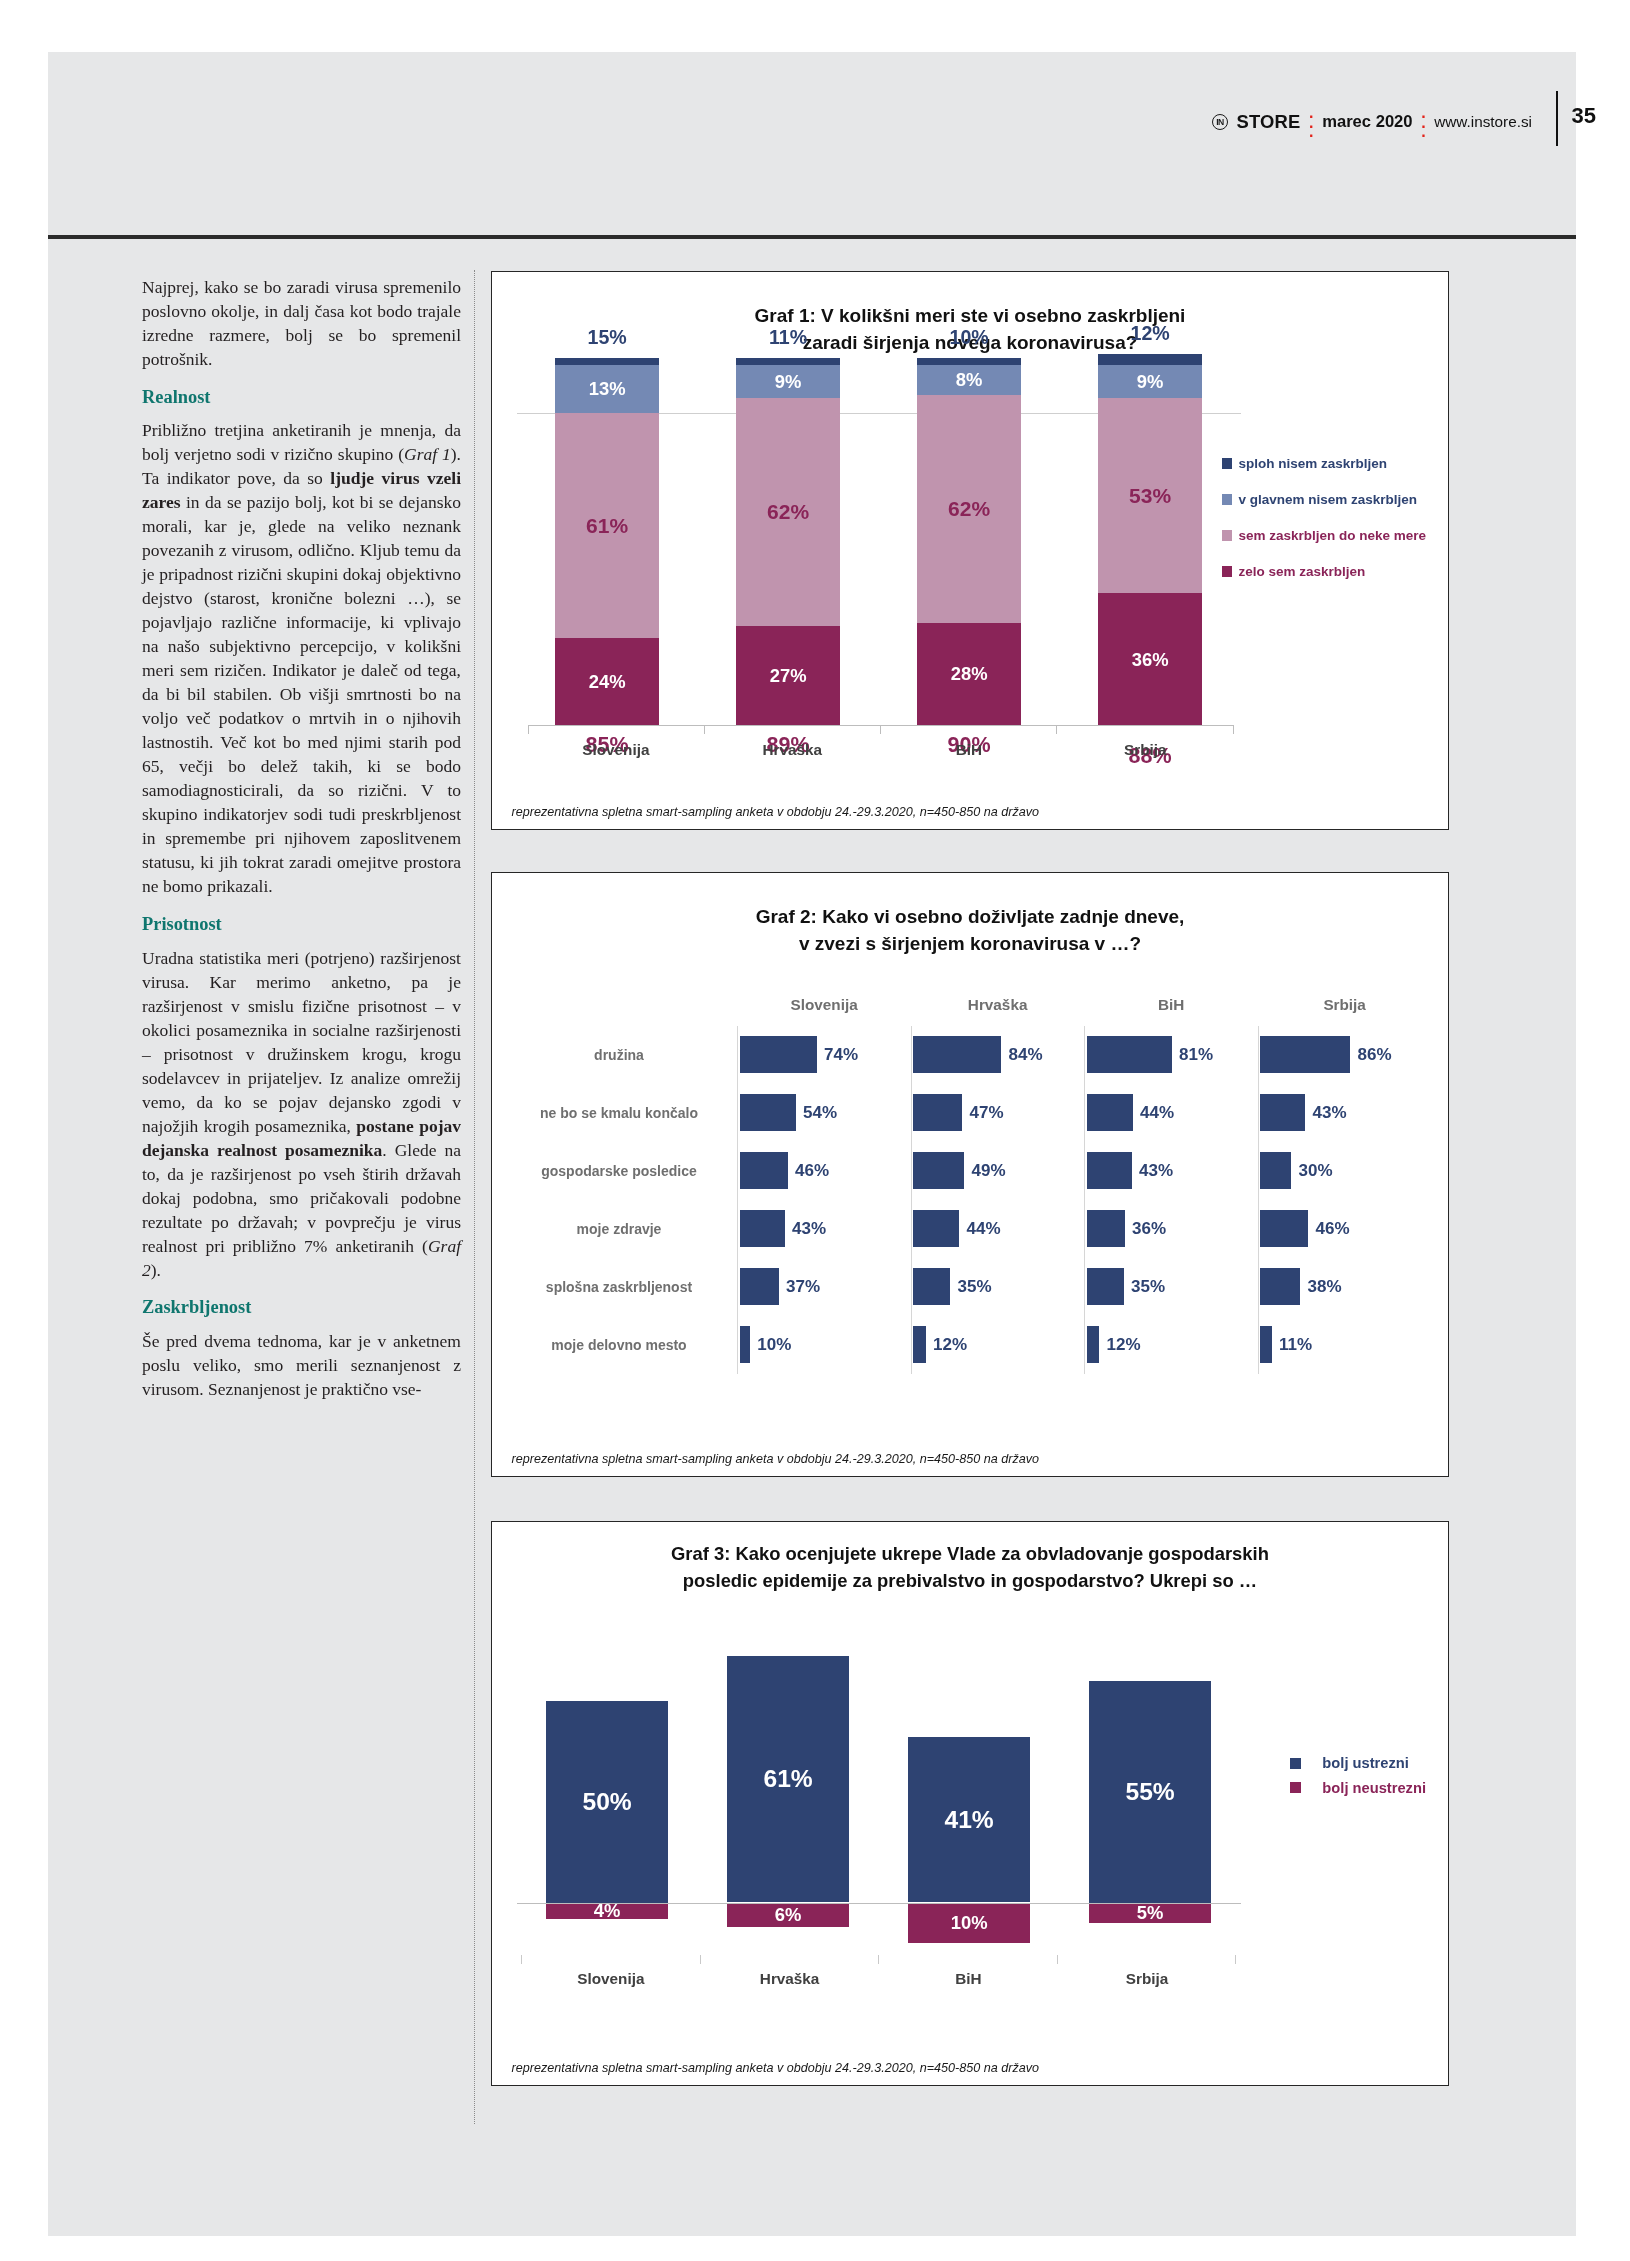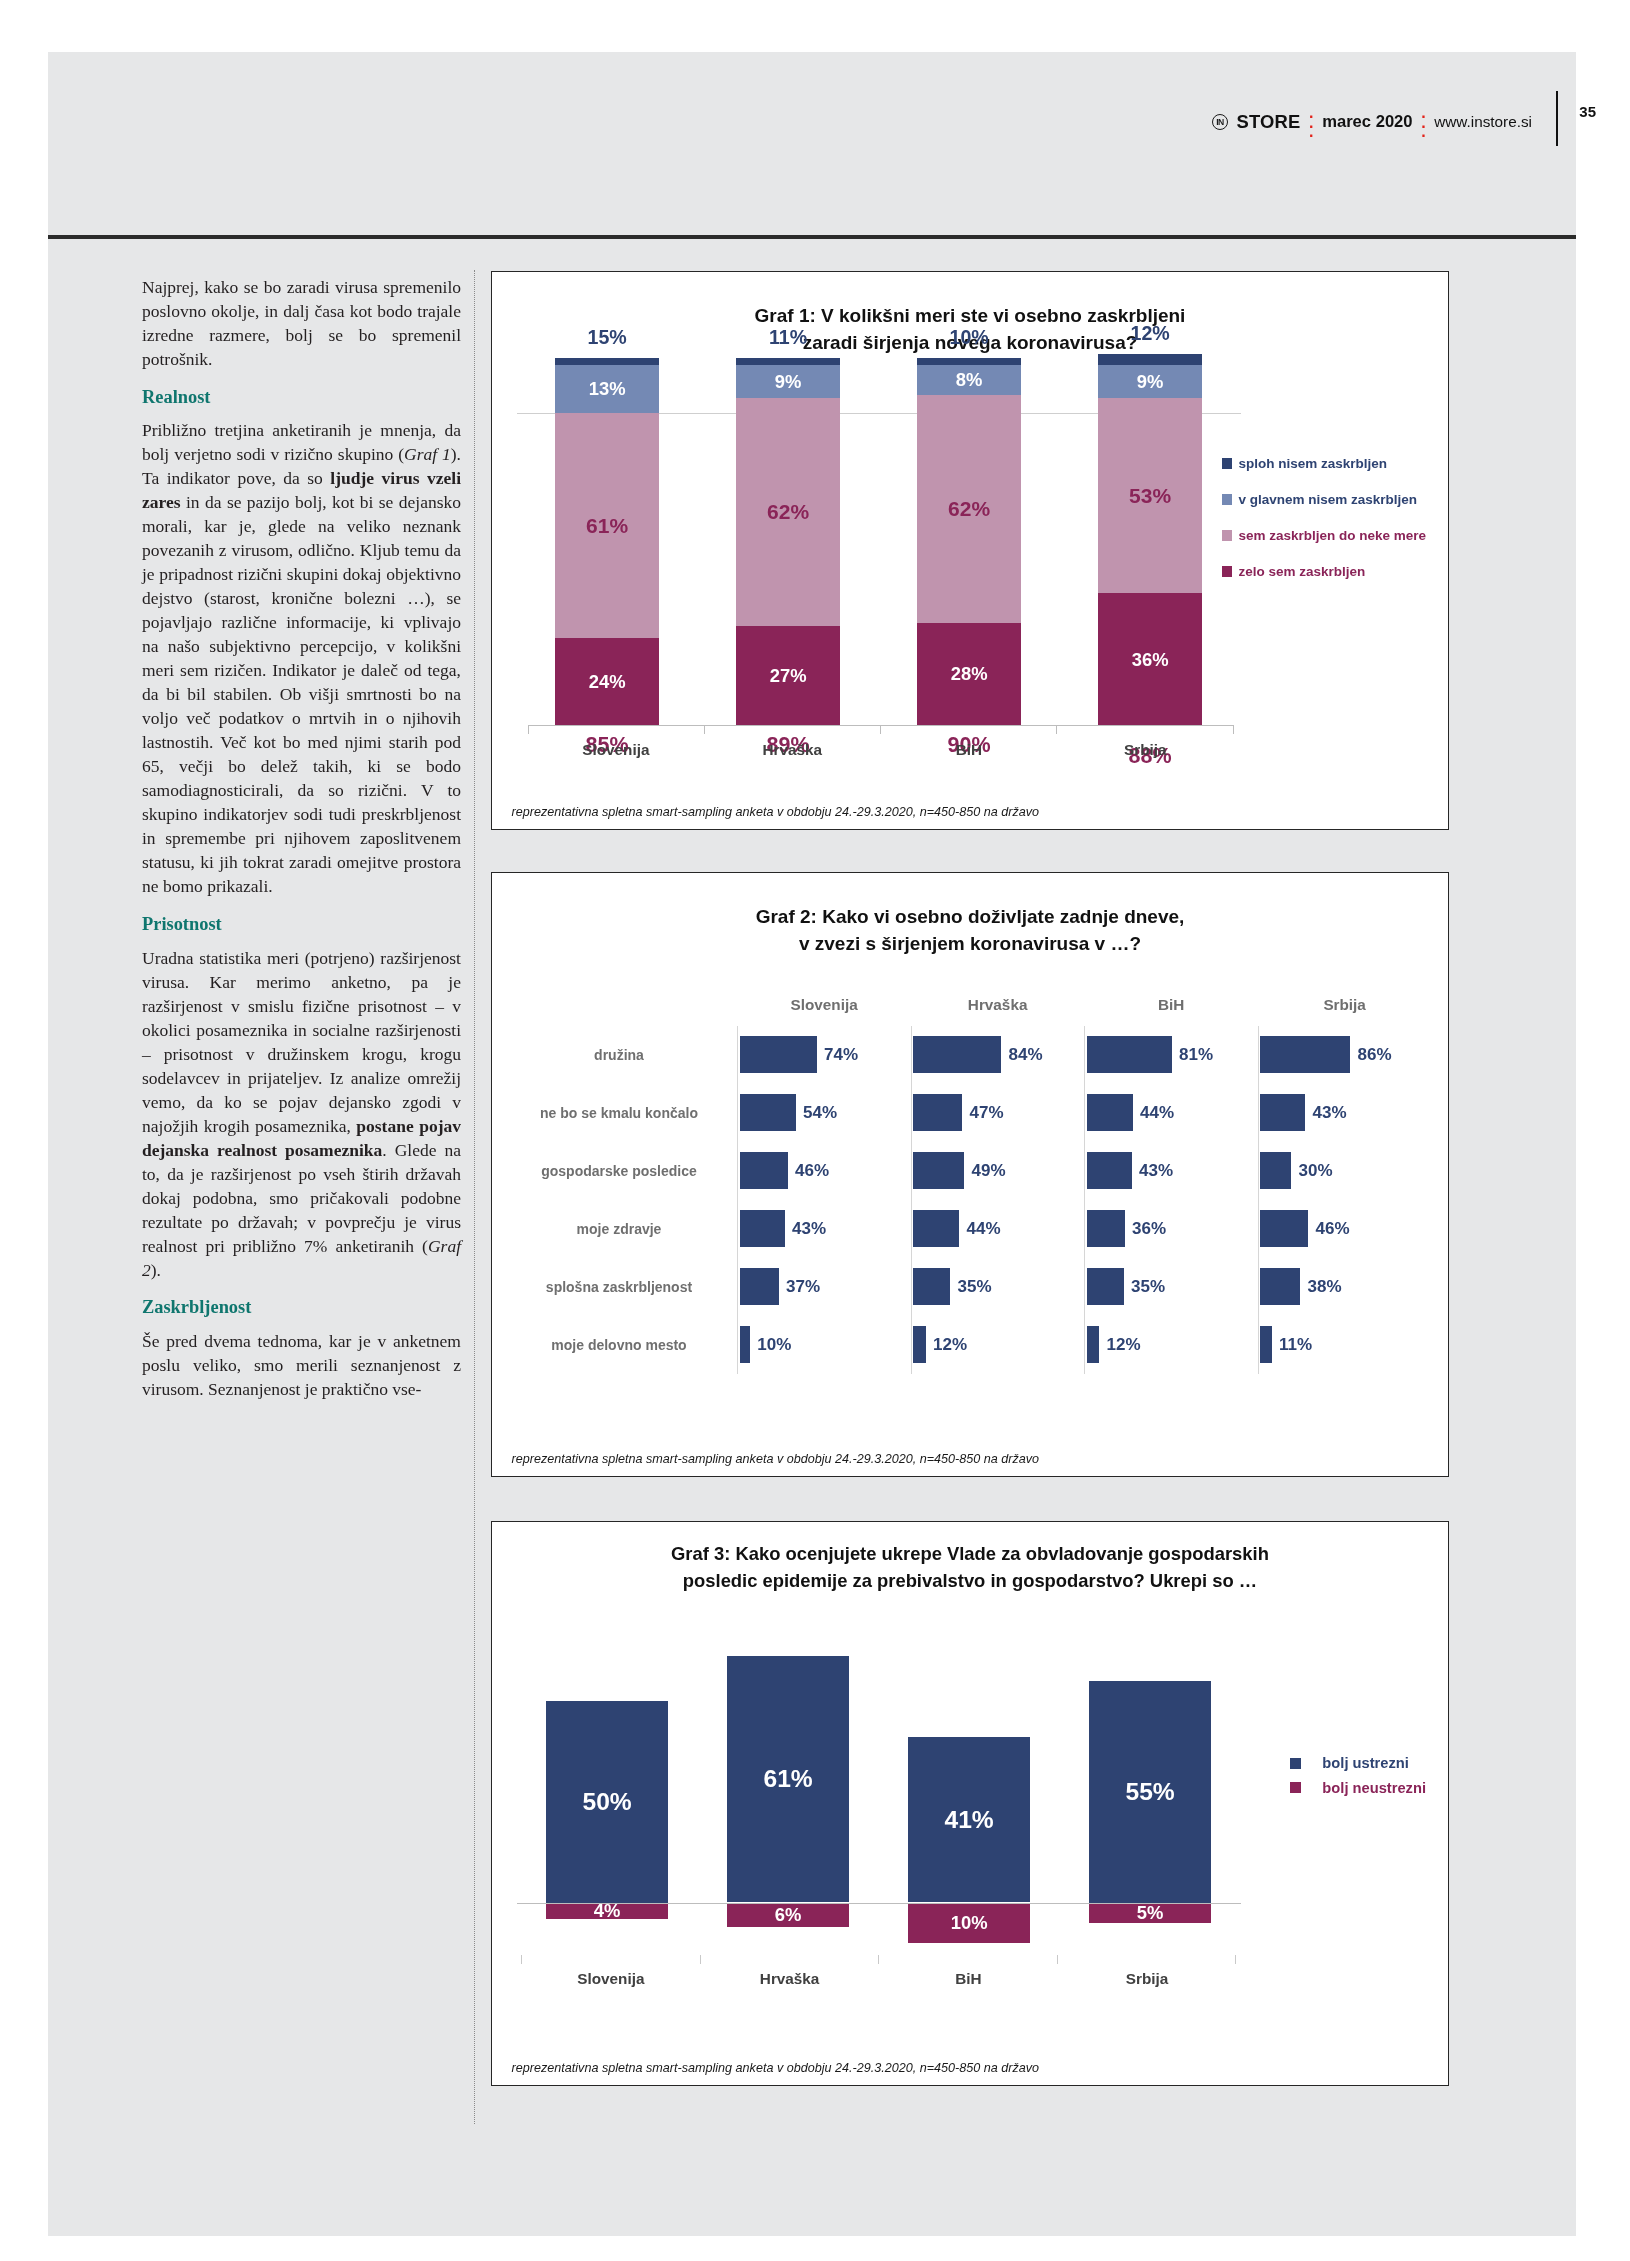--- a/index.html
+++ b/index.html
@@ -31,21 +31,21 @@
     font-size: 8.6px; font-weight: 700; letter-spacing:-0.6px;
     font-family:"Liberation Sans", sans-serif;
   }
   .mast-store { font-size: 18.4px; font-weight: 900; letter-spacing: 0.2px; color:#111; }
   .mast-dots  { color:#e2231a; font-size: 16px; font-weight: 900; line-height:0.6; letter-spacing:0; }
   .mast-dots span { display:block; }
   .mast-date  { font-size: 16.6px; font-weight: 700; color:#111; }
   .mast-url   { font-size: 15.3px; font-weight: 400; color:#111; }
   .mast-rule  { position:absolute; right: 72px; top: 91px; width: 2.5px; height: 55px; background:#111; }
   .mast-page  { position:absolute; right: 34px; top: 103px; font-family:"Liberation Sans",sans-serif;
-                font-size: 15px; font-weight: 900; color:#111; }
+                font-size: 22px; font-weight: 900; color:#111; }
 
   .header-line { position:absolute; left:48px; top:235px; width:1528px; height:4.3px; background:#2b2b2b; }
 
   
   .text-col {
     position: absolute;
     left: 142px; top: 275px;
     width: 319px;
     font-size: 17.5px;
     line-height: 24px;

